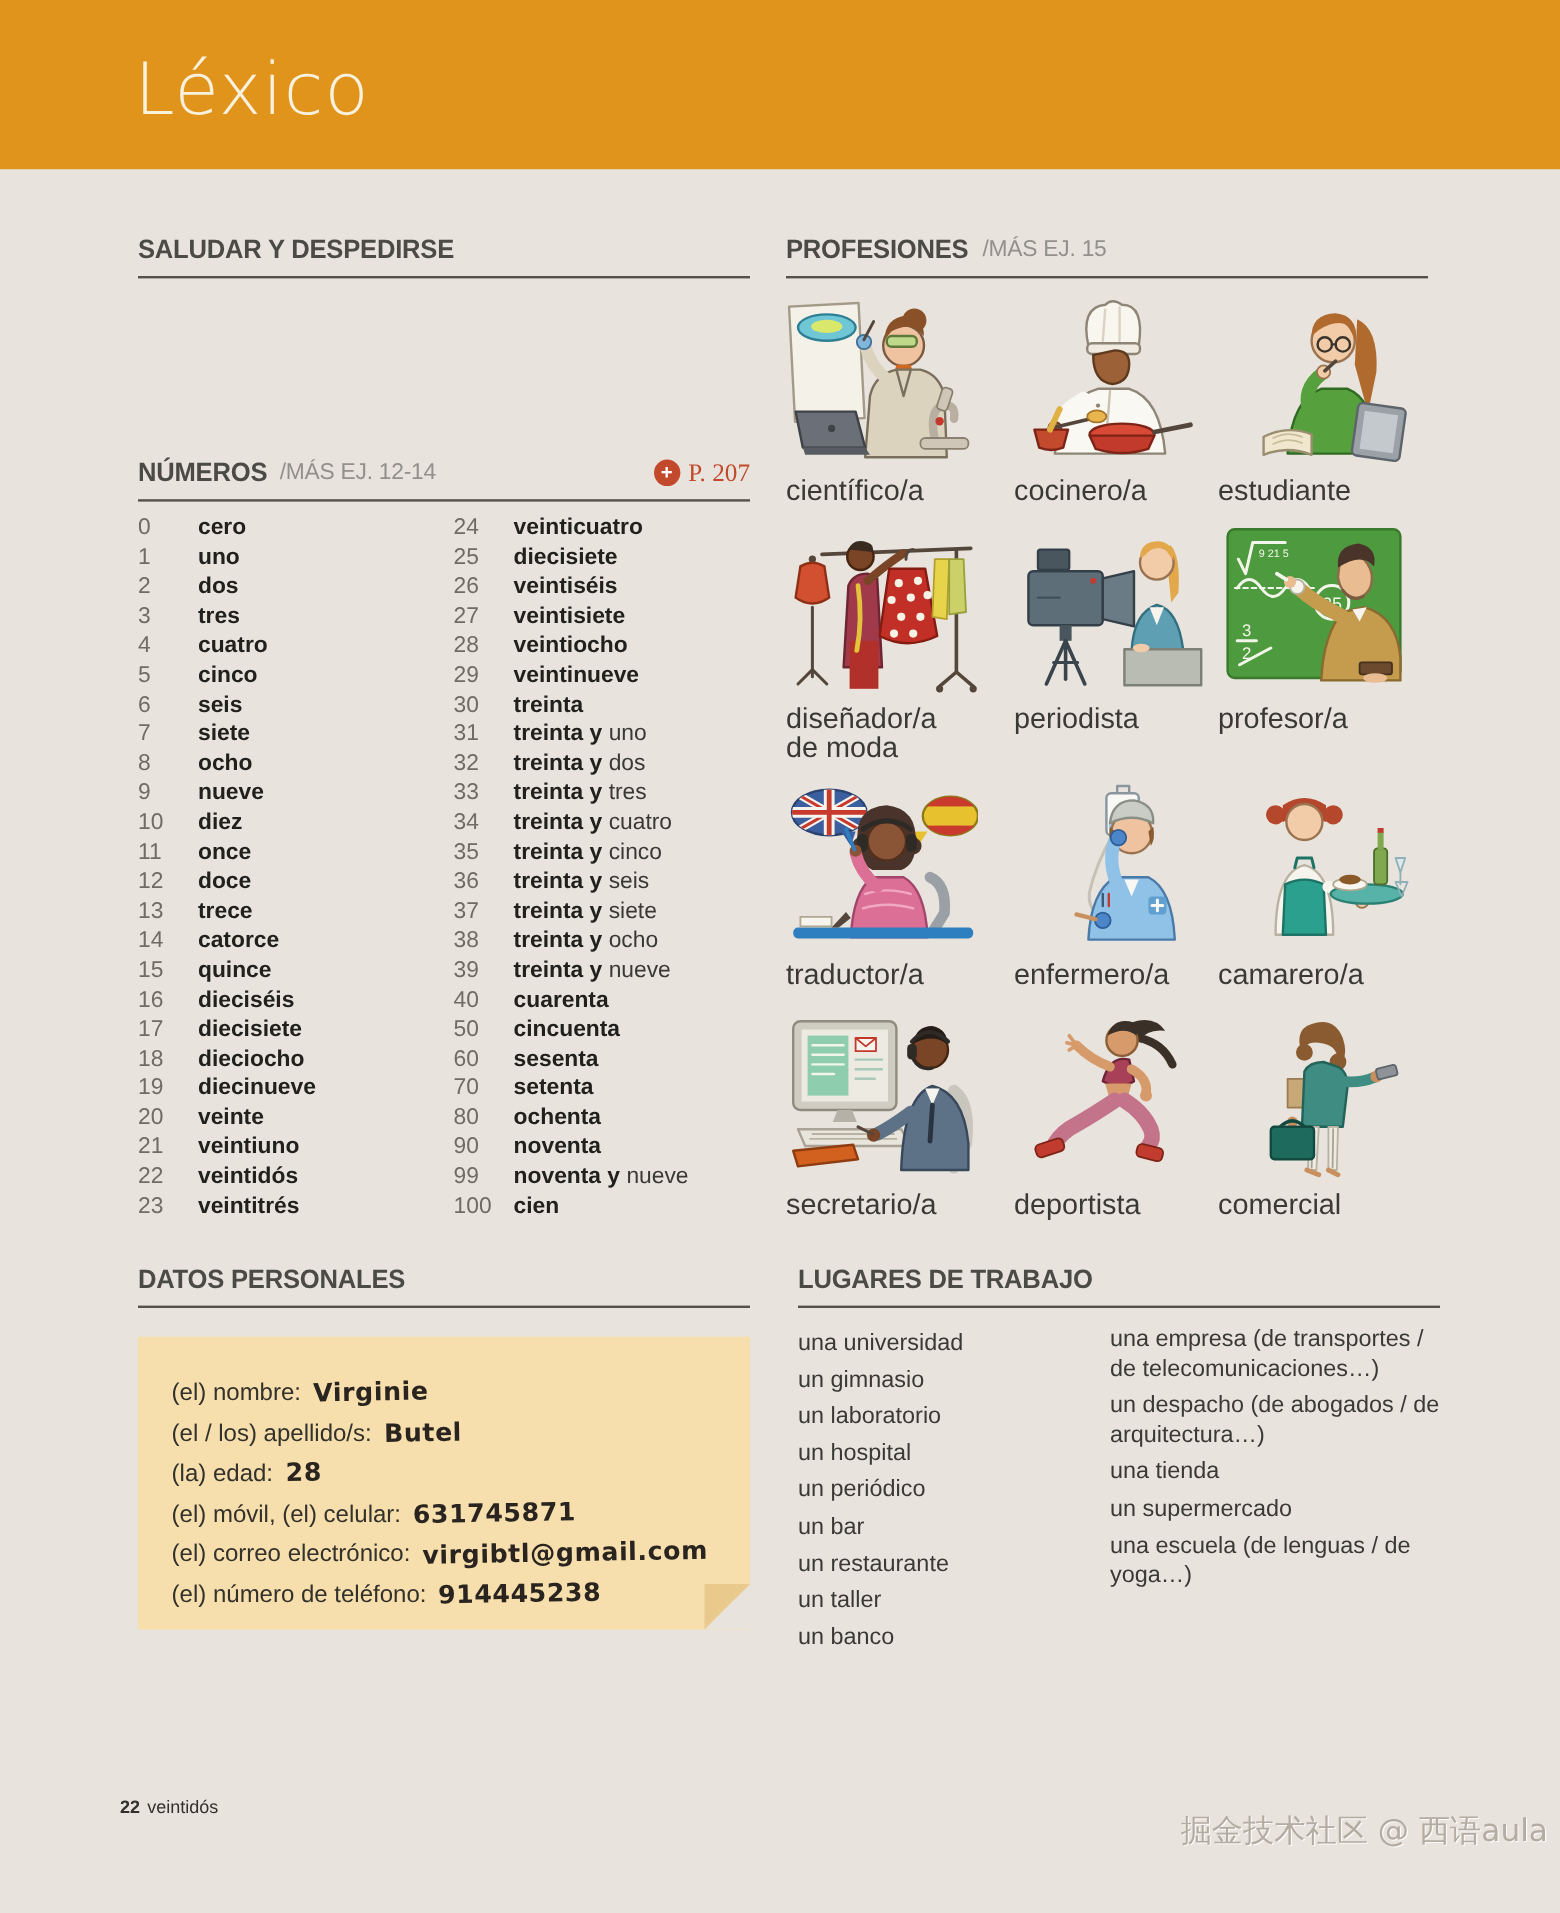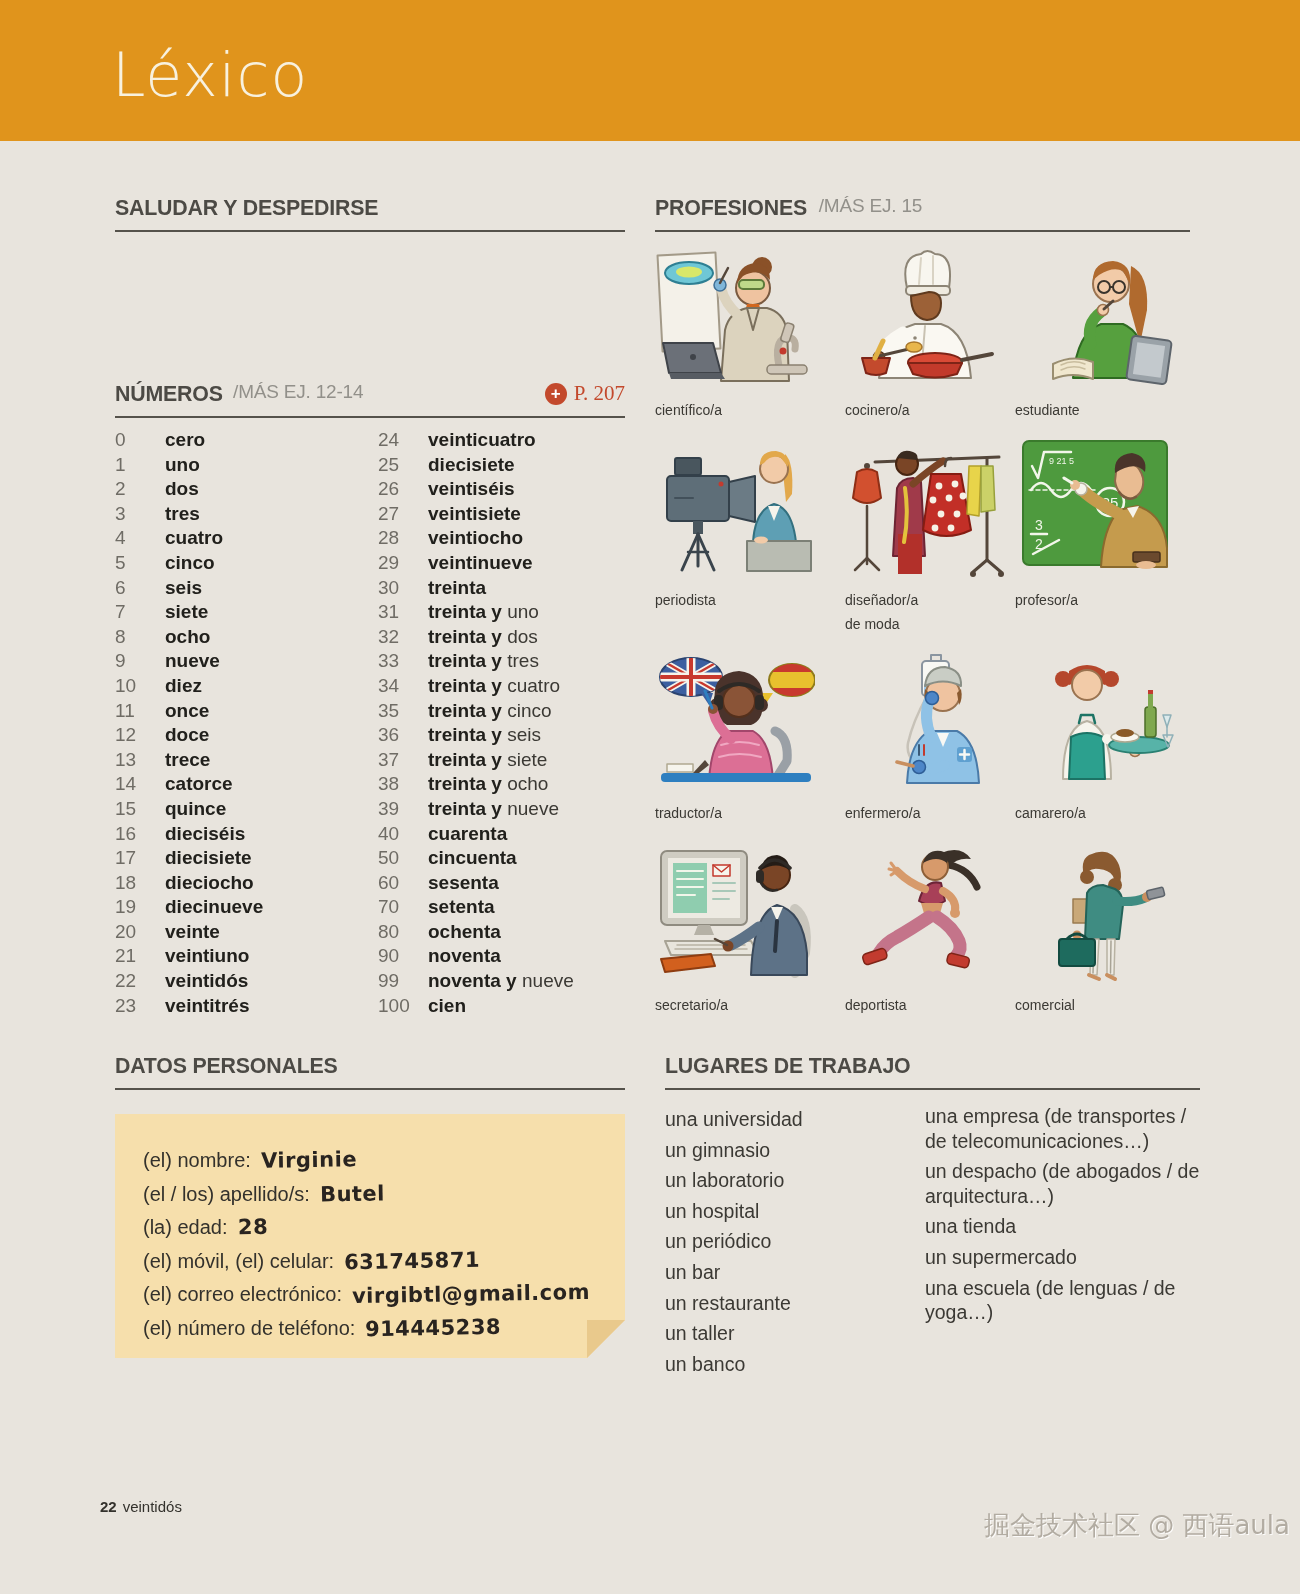--- a/index.html
+++ b/index.html
@@ -19,21 +19,21 @@
   }
 
   
   .sec { position:absolute; }
   #sec-saludar     { left:115px; top:195px;  width:510px; }
   #sec-numeros     { left:115px; top:381px;  width:510px; }
   #sec-datos       { left:115px; top:1053px; width:510px; }
   #sec-profesiones { left:655px; top:195px;  width:535px; }
   #sec-lugares     { left:665px; top:1053px; width:535px; }
 
-  .h2row { display:flex; align-items:flex-start; }
+  .h2row { display:flex; align-items:center; }
   h2 {
     margin:0; font-size:22px; font-weight:700; color:#4C4A45; letter-spacing:-0.2px;
     transform:scaleX(.97); transform-origin:left;
   }
   .sub { margin-left:7px; font-size:19px; color:#92908A; letter-spacing:-0.2px; }
   .rule { border-top:2px solid #55524B; margin-top:9px; }
 
   .pref { margin-left:auto; display:flex; align-items:center; color:#C3492C;
           font-family:"Liberation Serif", serif; font-size:21px; }
   .plus-badge {
@@ -76,21 +76,21 @@
     margin-left:10px; font-family:"DejaVu Sans",sans-serif; font-weight:700;
     font-size:21px; letter-spacing:.5px; color:#292420;
     display:inline-block; transform:rotate(-1deg);
   }
 
   
   .pgrid { display:grid; grid-template-columns:190px 170px 175px;
            grid-template-rows:190px 213px 192px 195px; margin-top:14px; }
   figure { margin:0; display:flex; flex-direction:column; align-items:flex-start; }
   figure svg { width:160px; height:145px; }
-  figcaption { font-size:14px; color:#3B3934; margin-top:7px;
+  figcaption { font-size:24px; color:#3B3934; margin-top:7px;
                line-height:24px; white-space:pre-line; }
 
   
   .l-cols { display:flex; margin-top:14px; }
   .l-col1 { width:260px; } .l-col2 { width:275px; }
   .l-col1 li { font-size:19.5px; line-height:30.6px; }
   .l-col2 li { font-size:19.5px; line-height:24.6px; margin-bottom:6px; }
 
   
   .pagenum { position:absolute; left:100px; top:1498px; font-size:15px; color:#33312C; }
@@ -404,45 +404,20 @@
           <path d="M76 98 Q70 78 86 66" stroke="#56A03E" stroke-width="11" fill="none"></path>
           <circle cx="88" cy="64" r="5.5" fill="#F2CBA8" stroke="#9A7350" stroke-width="1.5"></circle>
           <line x1="89" y1="63" x2="98" y2="55" stroke="#54463A" stroke-width="3"></line>
           <path d="M38 118 Q58 108 78 116 L78 133 Q58 125 38 133 Z" fill="#F0E7CE" stroke="#9A8E70" stroke-width="2"></path>
           <path d="M46 119 Q58 113 70 118 M46 124 Q58 118 70 123" fill="none" stroke="#C9BD9E" stroke-width="1.5"></path>
           <rect x="114" y="92" width="40" height="44" rx="4" fill="#9AA2A8" stroke="#5D646B" stroke-width="2" transform="rotate(8 134 114)"></rect>
           <rect x="120" y="98" width="28" height="32" fill="#C3C9CD" transform="rotate(8 134 114)"></rect>
         </g>
       </svg>
       <figcaption>estudiante</figcaption>
-    </figure>
-
-    <figure>
-      <svg viewBox="0 0 160 145">
-        <g stroke-linecap="round" stroke-linejoin="round">
-          <rect x="20" y="22" width="26" height="17" rx="2" fill="#49565E" stroke="#33404A" stroke-width="2"></rect>
-          <rect x="12" y="40" width="62" height="45" rx="4" fill="#5E6E78" stroke="#33404A" stroke-width="2"></rect>
-          <path d="M74 46 L100 40 L100 86 L74 80 Z" fill="#6B7B85" stroke="#33404A" stroke-width="2"></path>
-          <circle cx="66" cy="48" r="2.5" fill="#C23B2F"></circle>
-          <line x1="20" y1="62" x2="38" y2="62" stroke="#42505A" stroke-width="2"></line>
-          <rect x="38" y="85" width="10" height="13" fill="#49565E"></rect>
-          <line x1="43" y1="98" x2="27" y2="134" stroke="#3A444C" stroke-width="3"></line>
-          <line x1="43" y1="98" x2="59" y2="134" stroke="#3A444C" stroke-width="3"></line>
-          <line x1="43" y1="98" x2="43" y2="130" stroke="#3A444C" stroke-width="3"></line>
-          <line x1="33" y1="116" x2="53" y2="116" stroke="#3A444C" stroke-width="2.5"></line>
-          <path d="M130 18 Q139 26 137 58 L131 66 L128 36 Z" fill="#E2A84B"></path>
-          <circle cx="119" cy="33" r="14" fill="#F2CBA8" stroke="#9A7350" stroke-width="2"></circle>
-          <path d="M105 29 Q105 15 121 15 Q134 17 133 31 L126 22 Q116 18 109 27 Z" fill="#E2A84B"></path>
-          <path d="M98 106 Q100 74 119 68 Q137 72 141 106 Z" fill="#5E9FB4" stroke="#33707F" stroke-width="2"></path>
-          <path d="M113 70 L119 85 L125 70 Z" fill="#F6F4EC"></path>
-          <rect x="92" y="105" width="64" height="30" fill="#B9BCB2" stroke="#7C8076" stroke-width="2"></rect>
-          <ellipse cx="106" cy="104" rx="7" ry="3.5" fill="#F2CBA8"></ellipse>
-        </g>
-      </svg>
-      <figcaption>periodista</figcaption>
     </figure>
 
     <figure>
       <svg viewBox="0 0 160 145">
         <g stroke-linecap="round" stroke-linejoin="round">
           <line x1="30" y1="26" x2="154" y2="21" stroke="#54463A" stroke-width="3"></line>
           <line x1="142" y1="23" x2="142" y2="124" stroke="#54463A" stroke-width="3"></line>
           <path d="M128 136 L142 124 L156 136" fill="none" stroke="#54463A" stroke-width="3"></path>
           <circle cx="128" cy="138" r="3" fill="#54463A"></circle>
             <circle cx="156" cy="138" r="3" fill="#54463A"></circle>
@@ -473,20 +448,45 @@
           <path d="M136 30 L148 30 L150 74 L136 76 Z" fill="#CBD168" stroke="#98A03C" stroke-width="1.5"></path>
         </g>
       </svg>
       <figcaption>diseñador/a
 de moda</figcaption>
     </figure>
 
     <figure>
       <svg viewBox="0 0 160 145">
         <g stroke-linecap="round" stroke-linejoin="round">
+          <rect x="20" y="22" width="26" height="17" rx="2" fill="#49565E" stroke="#33404A" stroke-width="2"></rect>
+          <rect x="12" y="40" width="62" height="45" rx="4" fill="#5E6E78" stroke="#33404A" stroke-width="2"></rect>
+          <path d="M74 46 L100 40 L100 86 L74 80 Z" fill="#6B7B85" stroke="#33404A" stroke-width="2"></path>
+          <circle cx="66" cy="48" r="2.5" fill="#C23B2F"></circle>
+          <line x1="20" y1="62" x2="38" y2="62" stroke="#42505A" stroke-width="2"></line>
+          <rect x="38" y="85" width="10" height="13" fill="#49565E"></rect>
+          <line x1="43" y1="98" x2="27" y2="134" stroke="#3A444C" stroke-width="3"></line>
+          <line x1="43" y1="98" x2="59" y2="134" stroke="#3A444C" stroke-width="3"></line>
+          <line x1="43" y1="98" x2="43" y2="130" stroke="#3A444C" stroke-width="3"></line>
+          <line x1="33" y1="116" x2="53" y2="116" stroke="#3A444C" stroke-width="2.5"></line>
+          <path d="M130 18 Q139 26 137 58 L131 66 L128 36 Z" fill="#E2A84B"></path>
+          <circle cx="119" cy="33" r="14" fill="#F2CBA8" stroke="#9A7350" stroke-width="2"></circle>
+          <path d="M105 29 Q105 15 121 15 Q134 17 133 31 L126 22 Q116 18 109 27 Z" fill="#E2A84B"></path>
+          <path d="M98 106 Q100 74 119 68 Q137 72 141 106 Z" fill="#5E9FB4" stroke="#33707F" stroke-width="2"></path>
+          <path d="M113 70 L119 85 L125 70 Z" fill="#F6F4EC"></path>
+          <rect x="92" y="105" width="64" height="30" fill="#B9BCB2" stroke="#7C8076" stroke-width="2"></rect>
+          <ellipse cx="106" cy="104" rx="7" ry="3.5" fill="#F2CBA8"></ellipse>
+        </g>
+      </svg>
+      <figcaption>periodista</figcaption>
+    </figure>
+
+    <figure>
+      <svg viewBox="0 0 160 145">
+        <g stroke-linecap="round" stroke-linejoin="round">
           <rect x="8" y="5" width="144" height="124" rx="6" fill="#4E9A3E" stroke="#3A7A2C" stroke-width="2"></rect>
           <path d="M17 30 L23 42 L29 16 L56 16" fill="none" stroke="#F2F6EA" stroke-width="2.5"></path>
           <text x="34" y="28" font-size="9" fill="#F2F6EA">9 21 5</text>
           <line x1="14" y1="54" x2="80" y2="54" stroke="#F2F6EA" stroke-width="1.5" stroke-dasharray="4 3"></line>
           <path d="M16 54 Q26 40 36 54 Q46 68 56 54 Q66 40 76 54" fill="none" stroke="#F2F6EA" stroke-width="2.5"></path>
           <circle cx="95" cy="66" r="14" fill="none" stroke="#F2F6EA" stroke-width="2.5"></circle>
           <text x="95" y="72" font-size="15" fill="#F2F6EA" text-anchor="middle">25</text>
           <text x="24" y="94" font-size="14" fill="#F2F6EA" text-anchor="middle">3</text>
           <line x1="16" y1="98" x2="32" y2="98" stroke="#F2F6EA" stroke-width="2.5"></line>
           <text x="24" y="113" font-size="14" fill="#F2F6EA" text-anchor="middle">2</text>

